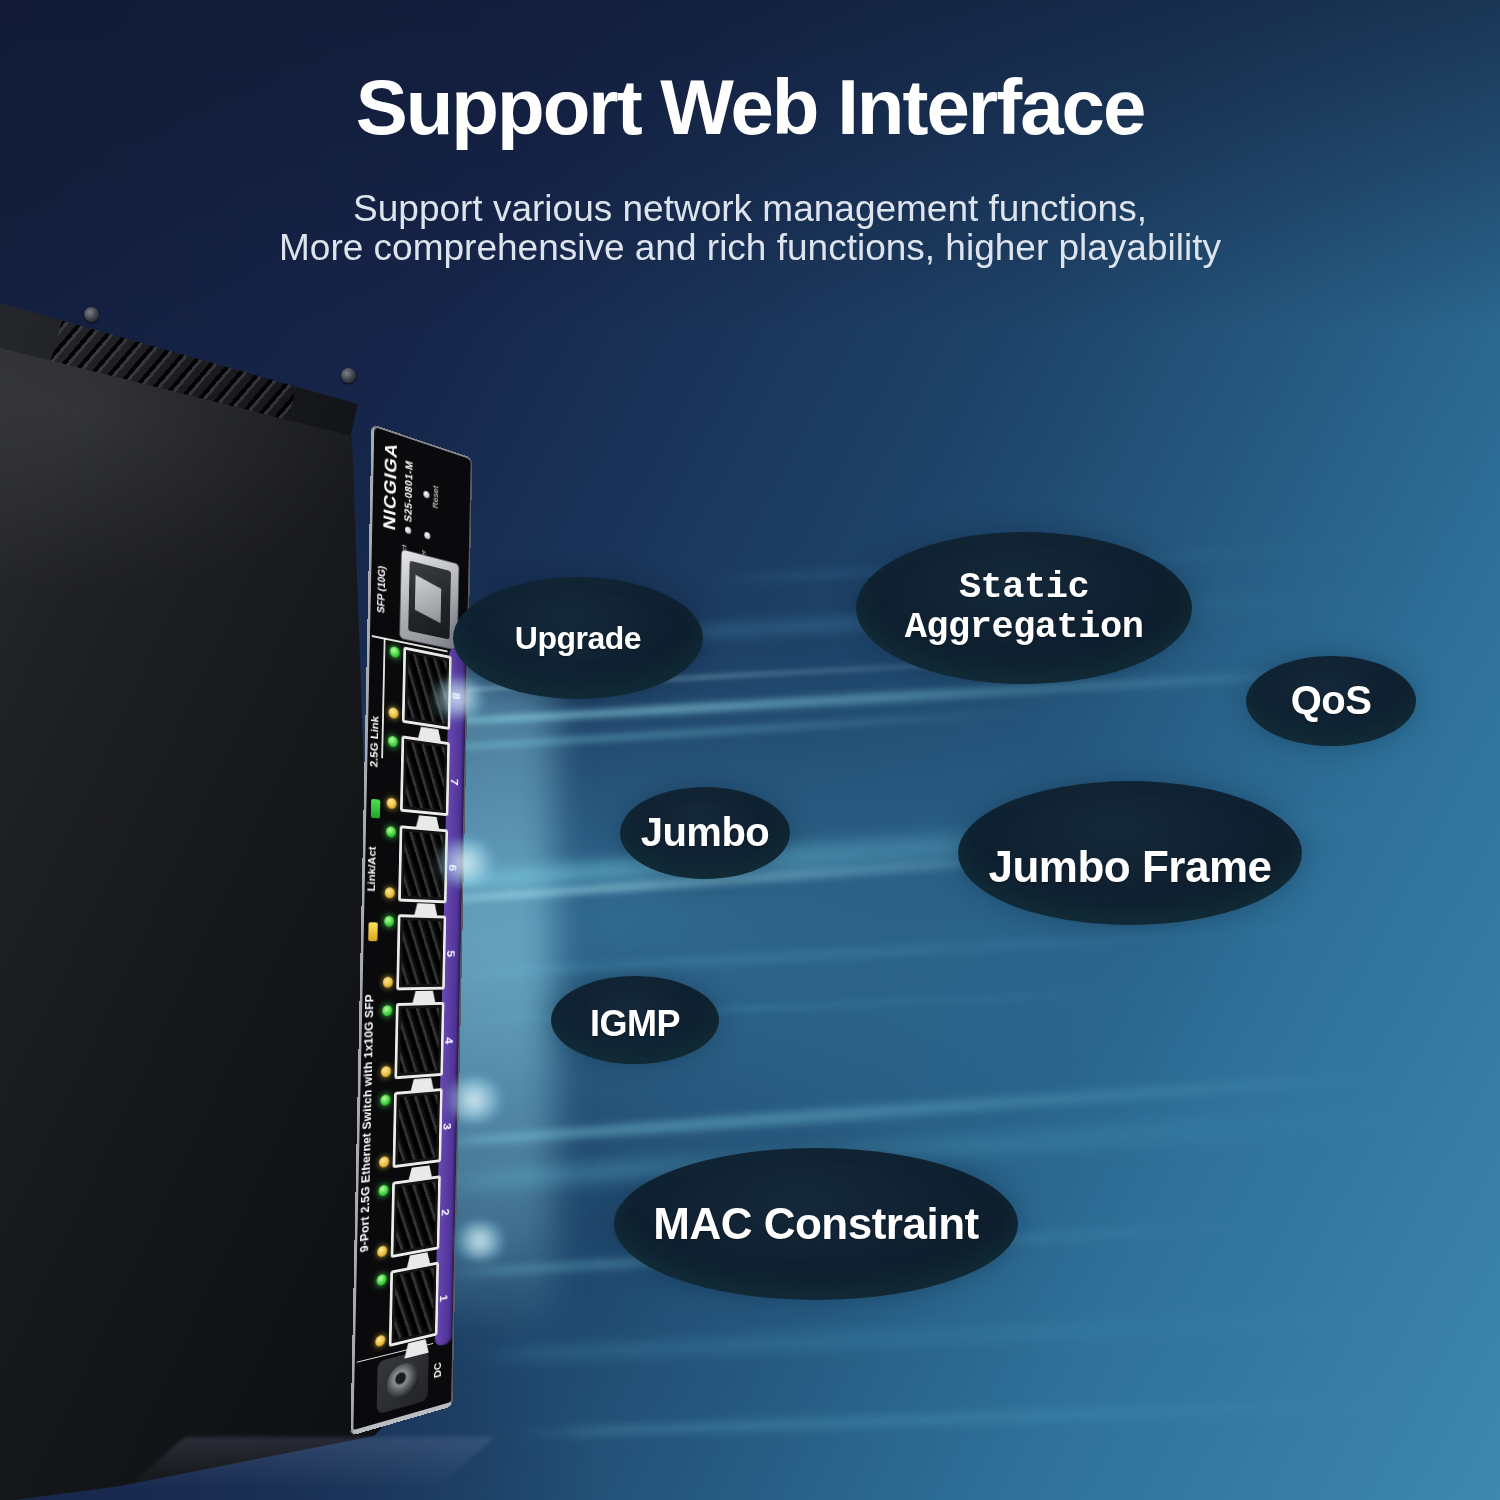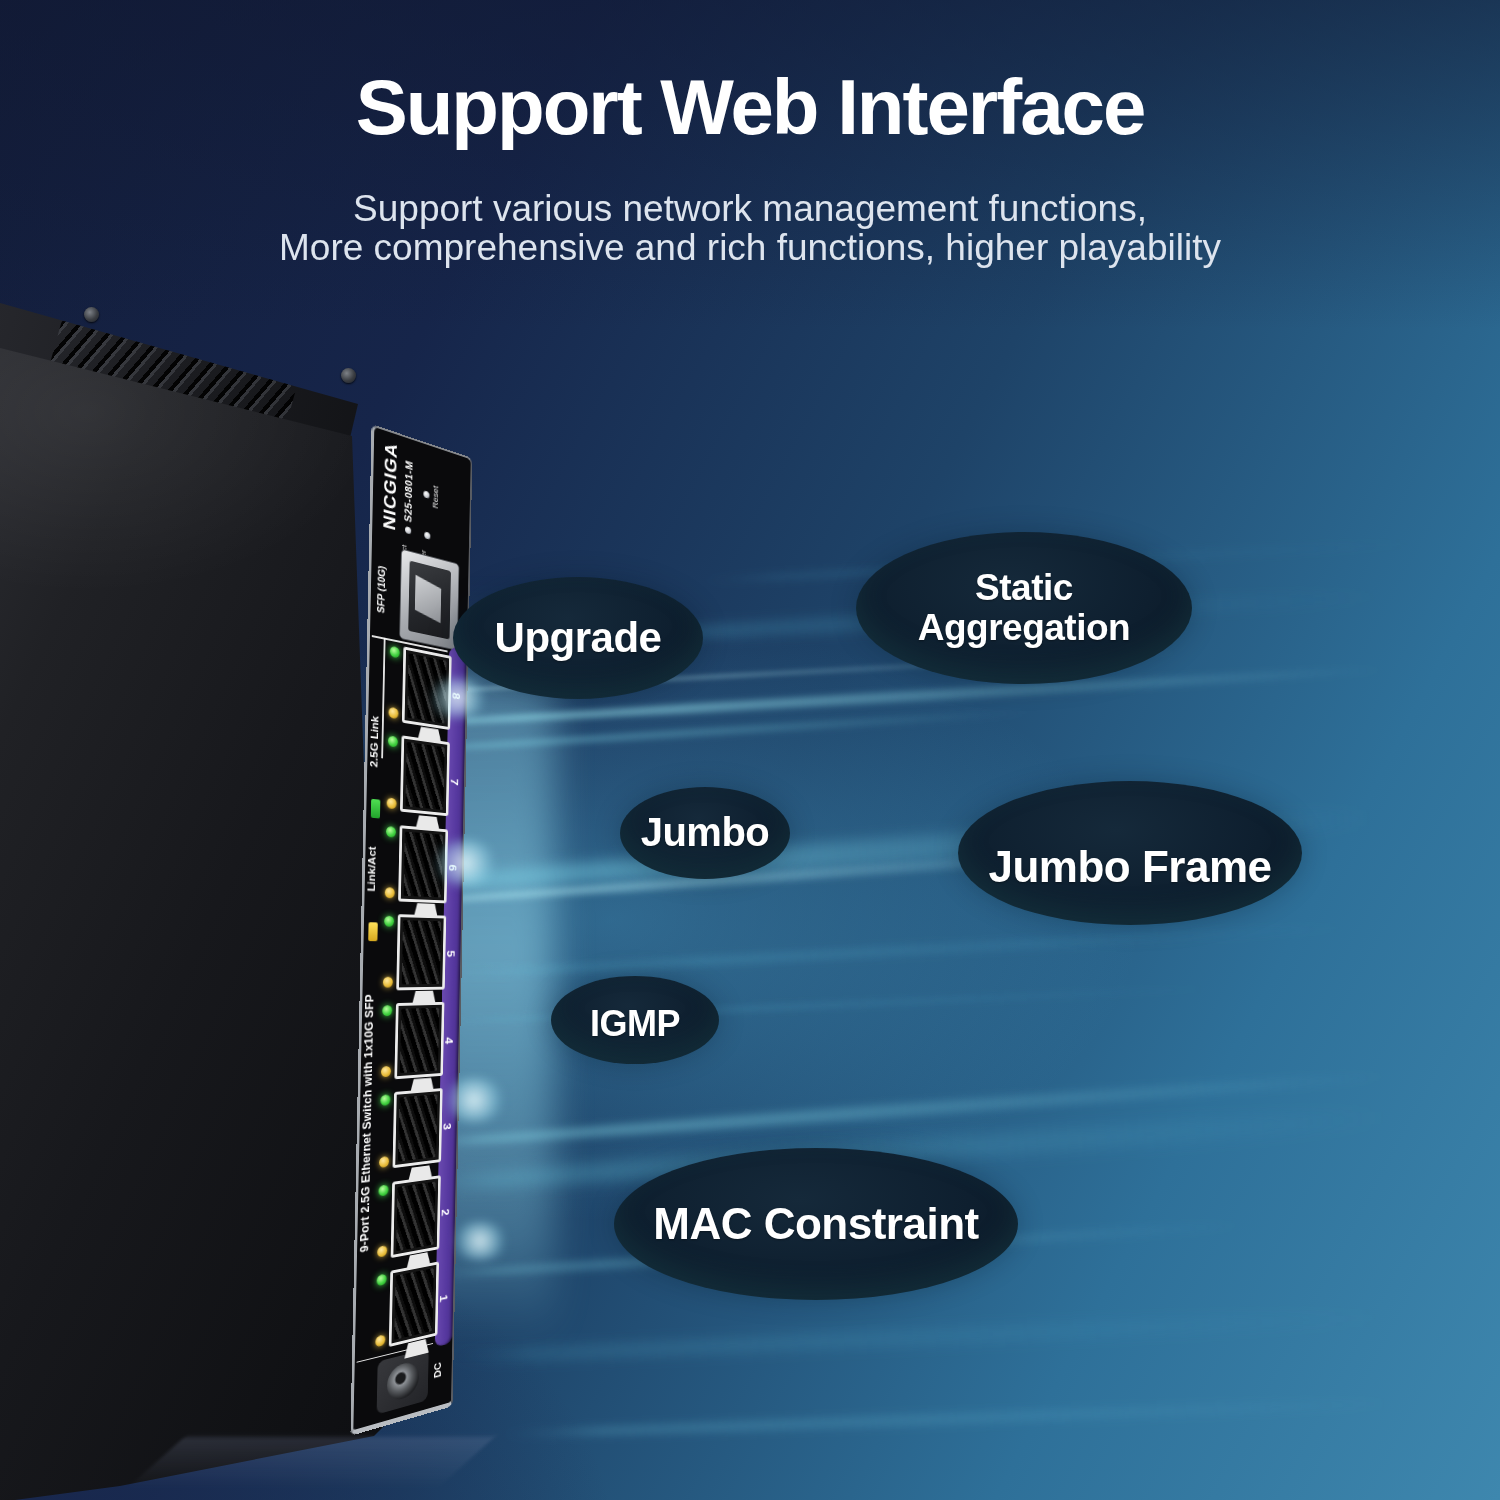--- a/index.html
+++ b/index.html
@@ -288,24 +288,27 @@
     </div>
 
     <div class="reflection"></div>
     <div class="flare" style="left:428px;top:678px;width:60px;height:40px;"></div>
     <div class="flare" style="left:432px;top:840px;width:66px;height:46px;"></div>
     <div class="flare" style="left:442px;top:1078px;width:64px;height:44px;"></div>
     <div class="flare" style="left:452px;top:1222px;width:56px;height:38px;"></div>
   </div>
 
   <div class="bubble" style="left:453px;top:577px;width:250px;height:122px;">
-    <span style="font-size:42px;">Upgrade</span>
-  </div>
-  <div class="bubble" style="left:856px;top:532px;width:336px;height:152px;">
+    <span style="font-size:32px;">Upgrade</span>
+  </div>
+  <div class="bubble" style="left:856px;top:532px;width:336px;height:152px;font-family:Liberation Mono, monospace;">
     <span style="font-size:37px;max-width:240px;">Static Aggregation</span>
+  </div>
+  <div class="bubble" style="left:1246px;top:656px;width:170px;height:90px;">
+    <span style="font-size:40px;">QoS</span>
   </div>
   <div class="bubble" style="left:620px;top:787px;width:170px;height:92px;">
     <span style="font-size:40px;">Jumbo</span>
   </div>
   <div class="bubble" style="left:958px;top:781px;width:344px;height:144px;">
     <span style="font-size:44px;margin-top:28px;">Jumbo Frame</span>
   </div>
   <div class="bubble" style="left:551px;top:976px;width:168px;height:88px;">
     <span style="font-size:36px;margin-top:8px;">IGMP</span>
   </div>

